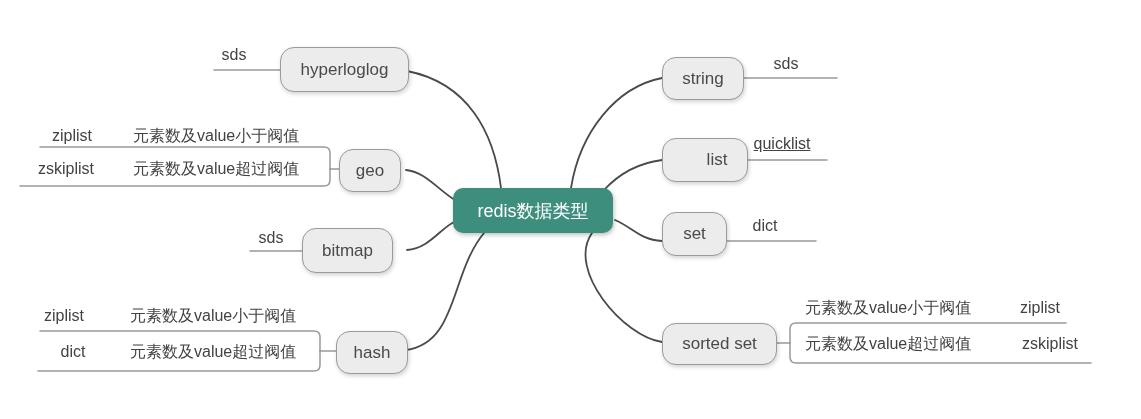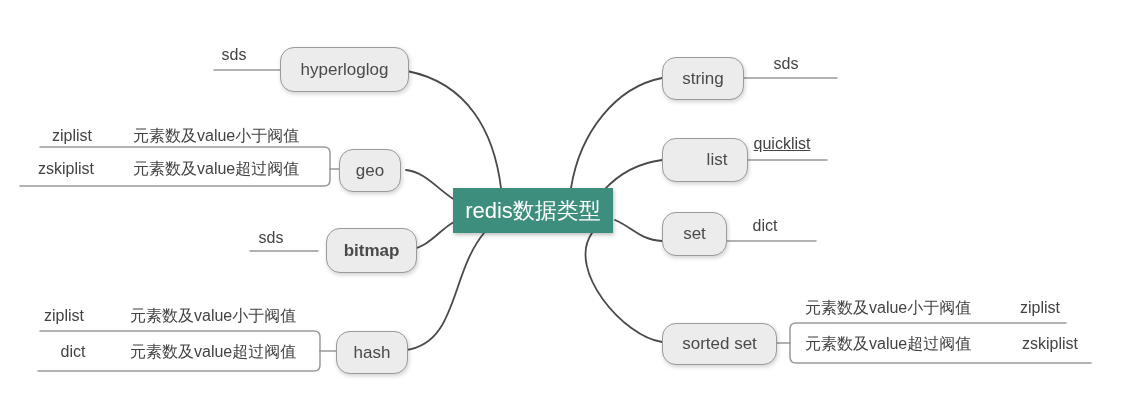--- a/index.html
+++ b/index.html
@@ -18,21 +18,21 @@
   .branch{fill:none;stroke:var(--branch-color);stroke-width:1.8;stroke-linecap:round;}
   .wire{fill:none;stroke:var(--line-color);stroke-width:1.5;stroke-linecap:round;}
   .node{
     position:absolute;display:flex;align-items:center;justify-content:center;
     background:var(--node-bg);border:1.5px solid var(--node-border);
     border-radius:14px;color:var(--node-text);font-size:17px;
     box-shadow:1px 2px 4px rgba(0,0,0,0.18);white-space:nowrap;cursor:default;
   }
   .node.root{
     background:var(--root-bg);color:var(--root-text);border:none;
-    border-radius:0;font-size:22px;box-shadow:1px 2px 4px rgba(0,0,0,0.25);
+    border-radius:10px;font-size:18px;box-shadow:1px 2px 4px rgba(0,0,0,0.25);
   }
   .label{
     position:absolute;font-size:16px;line-height:20px;color:var(--label-text);
     white-space:nowrap;cursor:default;
   }
   .label.ctr{transform:translateX(-50%);}
 </style>
 </head>
 <body>
 
@@ -67,21 +67,21 @@
 
     <path class="wire" d="M 775 343 H 790"></path>
     <path class="wire" d="M 790 343 V 329 Q 790 323 796 323 H 1066"></path>
     <path class="wire" d="M 790 343 V 357 Q 790 363 796 363 H 1091"></path>
   </svg>
 
   <div class="node root" style="left:453px;top:188px;width:160px;height:45px;">redis数据类型</div>
 
   <div class="node" style="left:280px;top:47px;width:127px;height:43px;">hyperloglog</div>
   <div class="node" style="left:339px;top:149px;width:60px;height:41px;">geo</div>
-  <div class="node" style="left:326px;top:228px;width:89px;height:43px;font-weight:bold;">bitmap</div>
+  <div class="node" style="left:302px;top:228px;width:89px;height:43px;">bitmap</div>
   <div class="node" style="left:662px;top:57px;width:80px;height:41px;">string</div>
 
   <div class="node" style="left:336px;top:331px;width:70px;height:41px;">hash</div>
   <div class="node" style="left:662px;top:138px;width:60px;height:42px;padding-left:24px;">list</div>
   <div class="node" style="left:662px;top:212px;width:63px;height:42px;">set</div>
   <div class="node" style="left:662px;top:323px;width:113px;height:40px;">sorted set</div>
 
   <div class="label ctr" style="left:234px;top:45px;">sds</div>
 
   <div class="label ctr" style="left:72px;top:126px;">ziplist</div>

